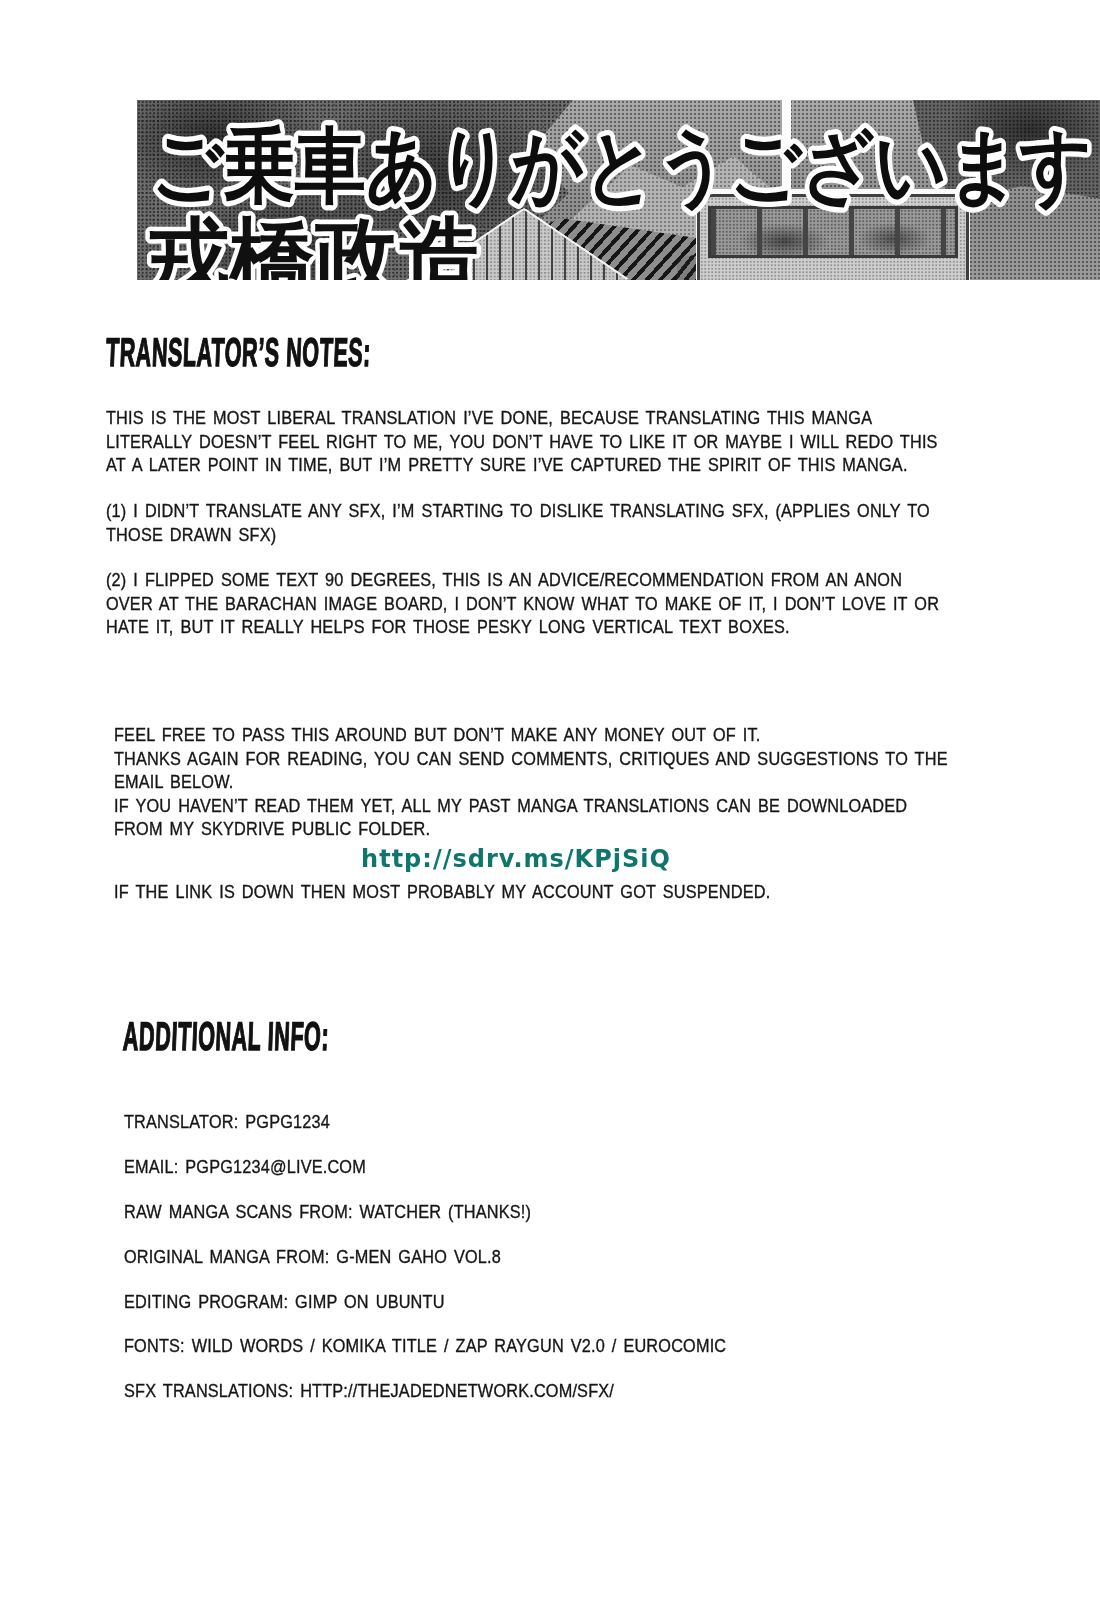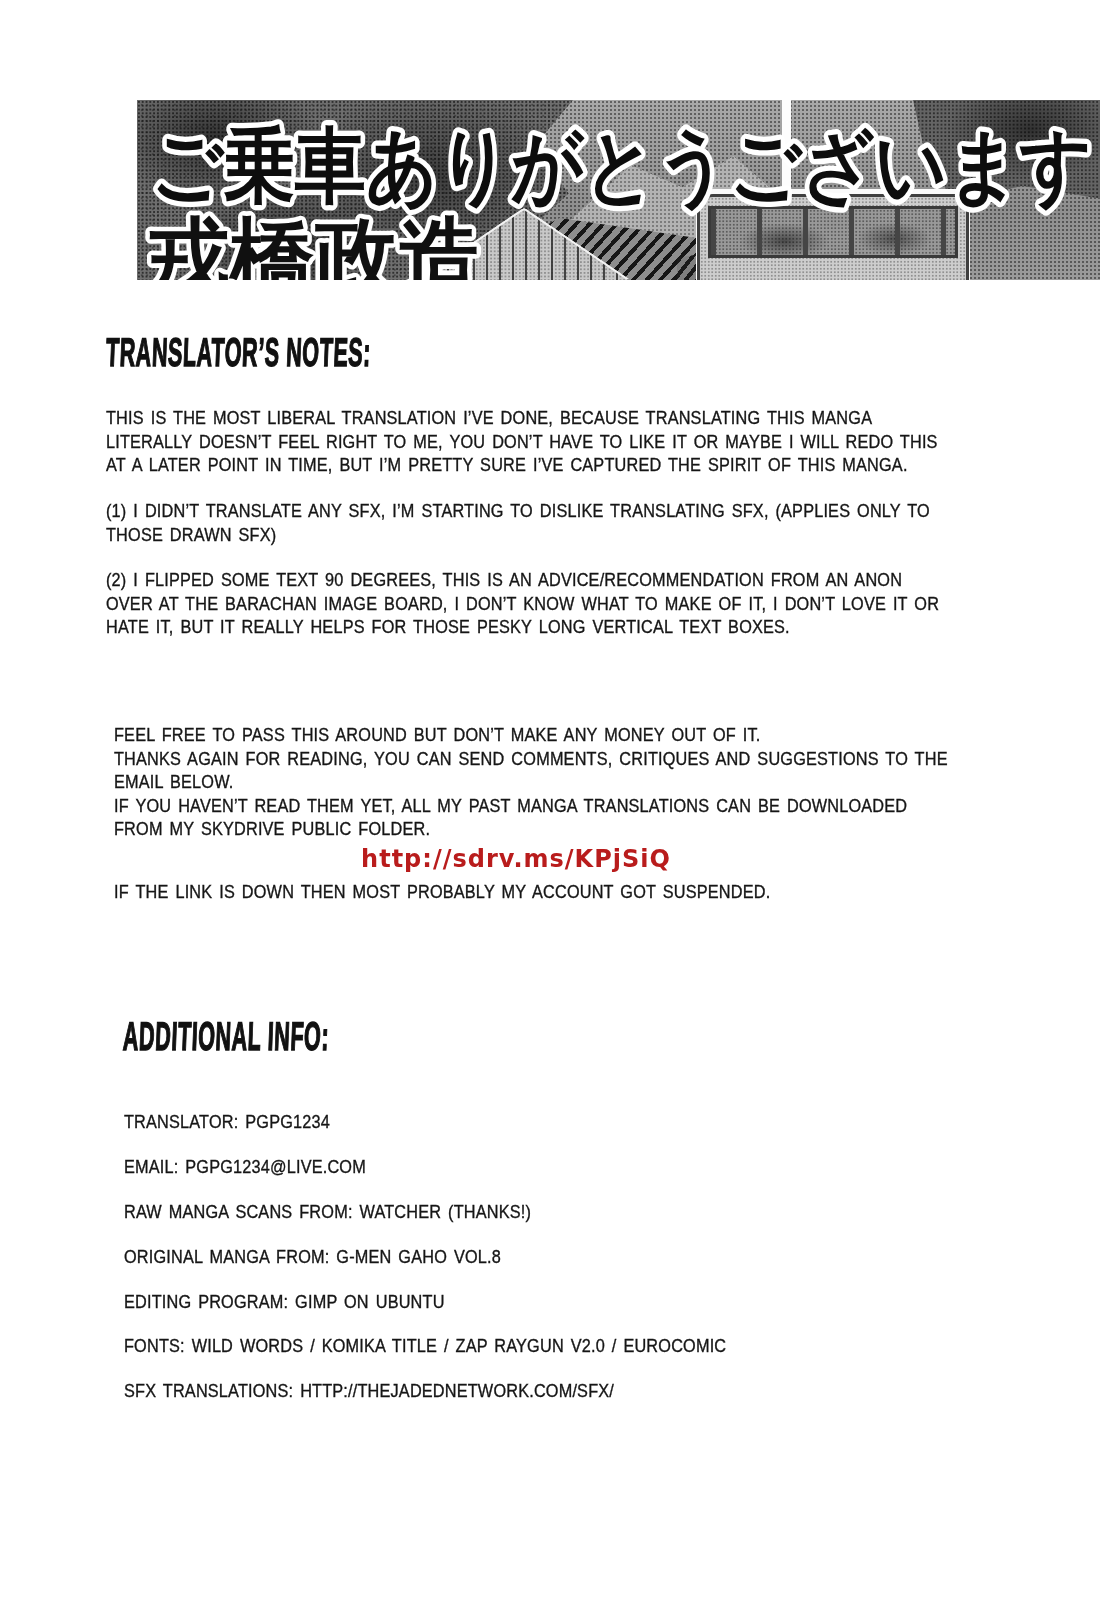--- a/index.html
+++ b/index.html
@@ -65,21 +65,21 @@
   
   .heading{position:absolute;font-weight:bold;font-size:40px;line-height:40px;color:#111;
     -webkit-text-stroke:1.4px #111;letter-spacing:1px;white-space:nowrap;
     transform:scaleX(.54) skewX(-4deg);transform-origin:0 50%;}
   .comic{position:absolute;font-size:18.5px;line-height:23.5px;letter-spacing:.2px;word-spacing:2.5px;
     color:#161616;white-space:pre-line;transform:scaleX(.88);transform-origin:0 0;width:1080px;
     -webkit-text-stroke:.35px #161616;}
   .info-list{line-height:22.4px;}
   .linkline{position:absolute;left:106px;top:845px;width:820px;text-align:center;}
   .link{font-family:"DejaVu Sans",sans-serif;font-weight:bold;font-size:24px;letter-spacing:1px;
-    color:#b91c1c;text-decoration:none;}
+    color:#0f766e;text-decoration:none;}
 </style>
 </head>
 <body>
 
 <div class="page">
 
   <div class="banner">
     <div class="art art-base"></div>
     <div class="art art-forest-left"></div>
     <div class="art art-mountain"></div>

